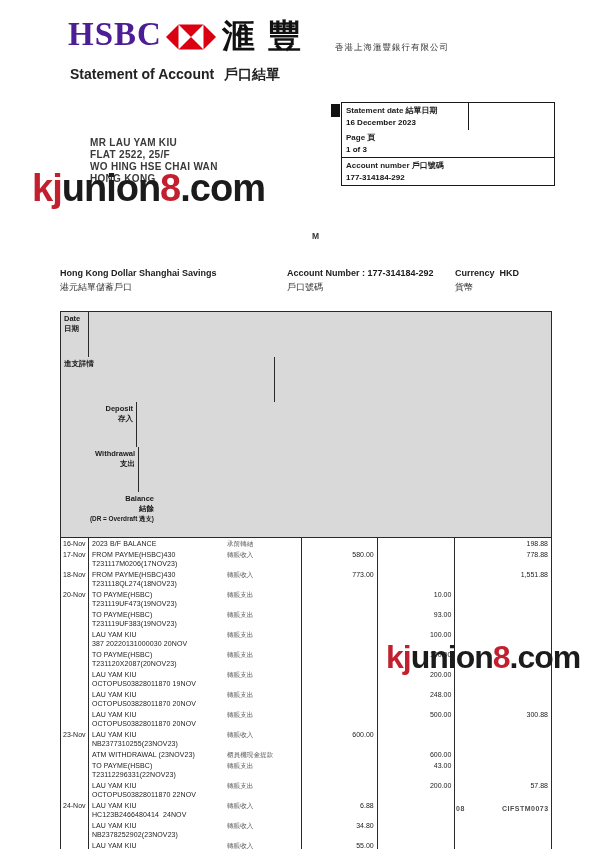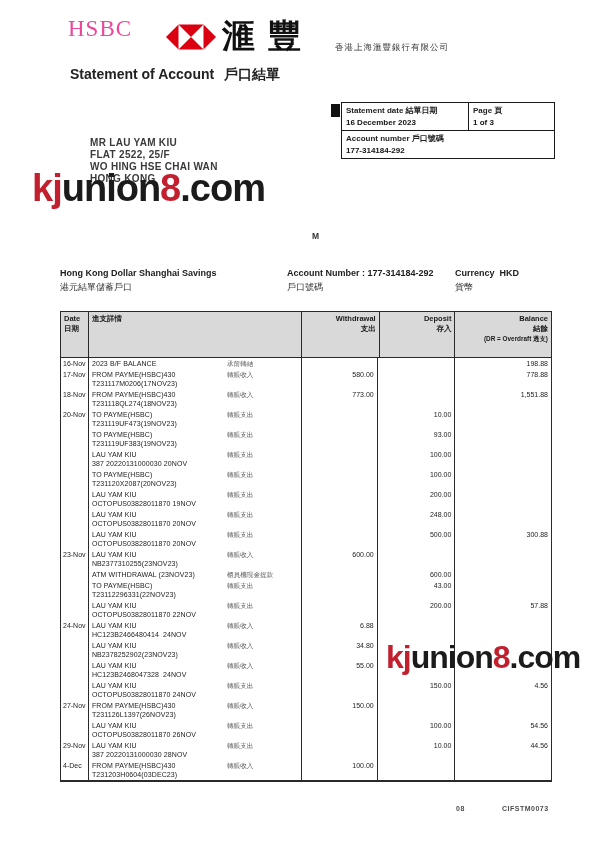--- a/index.html
+++ b/index.html
@@ -6,33 +6,33 @@
   html,body { background:#f4f4f4; }
   .page {
     position:relative; width:600px; height:849px; margin:0 auto;
     background:#ffffff; overflow:hidden;
     font-family:"Liberation Sans", sans-serif; color:#1e1e1e;
     -webkit-font-smoothing:antialiased;
   }
   .abs { position:absolute; }
 
   
-  .hsbc-wordmark { left:68px; top:16px; font-family:"Liberation Serif", serif; font-size:23px; font-weight:400; letter-spacing:1px; color:#ec4899; }
+  .hsbc-wordmark { left:68px; top:16px; font-family:"Liberation Serif", serif; font-size:33px; font-weight:700; letter-spacing:1px; color:#4c1d95; }
   .hsbc-hex { left:166px; top:22px; }
   .logo-cjk { left:222px; top:14px; font-size:33px; font-weight:700; letter-spacing:13px; color:#111; white-space:nowrap; }
   .bank-name-en { left:335px; top:24px; width:250px; font-family:"Liberation Serif", serif; font-weight:700; font-size:7.6px; color:#222; }
   .bank-name-zh { left:335px; top:42px; font-size:8.5px; color:#333; letter-spacing:1px; }
   .stmt-title { left:70px; top:66px; font-size:14px; color:#222; }
   .stmt-title .en { font-weight:700; }
   .stmt-title .zh { margin-left:6px; font-weight:700; }
 
   
   .print-marker { left:331px; top:104px; width:9px; height:13px; background:#111; }
   .info-box { left:341px; top:102px; width:214px; border:1.6px solid #1a1a1a; font-size:8px; }
-  .info-row1 { display:flex; border-bottom:1.4px solid #1a1a1a; }
+  .info-row1 { display:flex; border-bottom:1.4px solid #1a1a1a;flex-direction:column; }
   .info-cell { padding:2px 4px 3px 4px; }
   .cell-date { width:127px; border-right:1.4px solid #1a1a1a; }
   .cell-page { flex:1; }
   .info-label { font-weight:700; color:#222; white-space:nowrap; }
   .info-value { margin-top:2px; font-weight:700; color:#111; }
 
   
   .recipient { left:90px; top:137px; font-size:10px; font-weight:700; color:#3a3a3a; line-height:12px; letter-spacing:.3px; }
 
   
@@ -45,21 +45,21 @@
   
   .acct-section { left:0; top:268px; width:600px; font-size:9px; }
   .acct-left { position:absolute; left:60px; top:0; }
   .acct-mid { position:absolute; left:287px; top:0; }
   .acct-right { position:absolute; left:455px; top:0; }
   .acct-en { font-weight:700; color:#1c1c1c; white-space:pre; }
   .acct-zh { margin-top:3px; color:#333; }
 
   
   .stmt-table { left:60px; top:311px; width:492px; border:1.4px solid #2a2a2a; border-top-width:1.8px; border-bottom-width:2px; }
-  .thead { display:flex; background:#d9d9d9; border-bottom:1.2px solid #2a2a2a; font-size:7.5px; font-weight:700; color:#1a1a1a; }
+  .thead { display:flex; background:#d9d9d9; border-bottom:1.2px solid #2a2a2a; font-size:7.5px; font-weight:700; color:#1a1a1a;flex-direction:column; }
   .thead .hcell { padding:2px 3px 3px 3px; line-height:10px; min-height:45px; }
   .col-date { width:28px; border-right:1px solid #2a2a2a; }
   .col-details { width:214px; border-right:1px solid #2a2a2a; }
   .col-dep { width:76px; border-right:1px solid #2a2a2a; }
   .col-wd { width:78px; border-right:1px solid #2a2a2a; }
   .col-bal { width:96px; }
   .h-right { text-align:right; }
   .h-note { font-size:6.4px; white-space:nowrap; }
 
   .tbody { font-size:7px; color:#222; }
@@ -148,27 +148,27 @@
 
   <div class="abs stmt-table">
     <div class="thead">
       <div class="hcell col-date">
         <div>Date</div>
         <div>日期</div>
       </div>
       <div class="hcell col-details">
         <div>進支詳情</div>
       </div>
+      <div class="hcell col-dep h-right">
+        <div>Deposit</div>
+        <div>存入</div>
+      </div>
       <div class="hcell col-wd h-right">
         <div>Withdrawal</div>
         <div>支出</div>
-      </div>
-      <div class="hcell col-dep h-right">
-        <div>Deposit</div>
-        <div>存入</div>
       </div>
       <div class="hcell col-bal h-right">
         <div>Balance</div>
         <div>結餘</div>
         <div class="h-note">(DR = Overdraft 透支)</div>
       </div>
     </div>
     <div class="tbody">
         <div class="trow">
           <div class="c-date">16-Nov</div>

